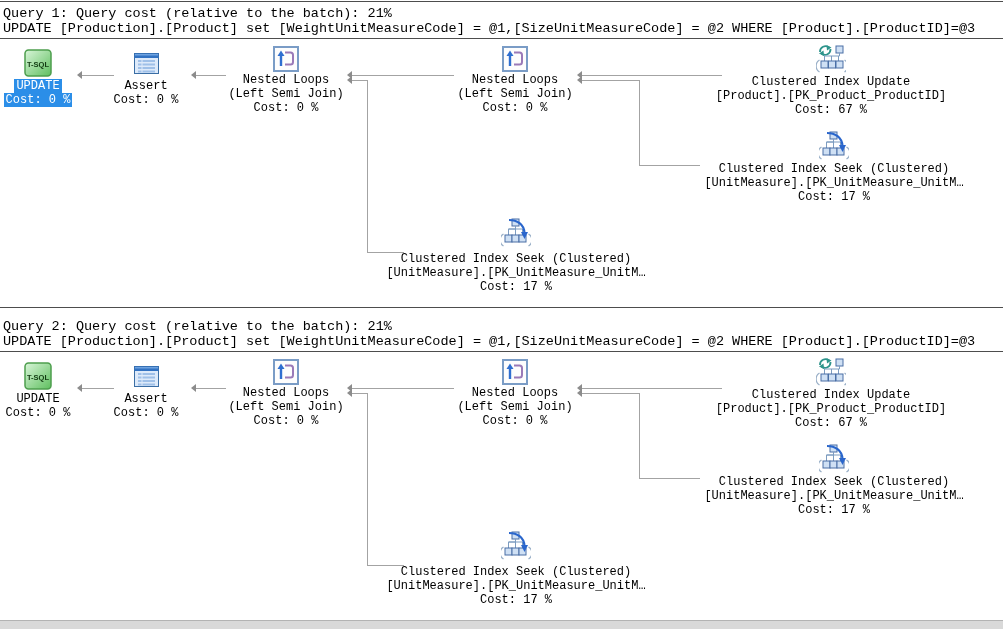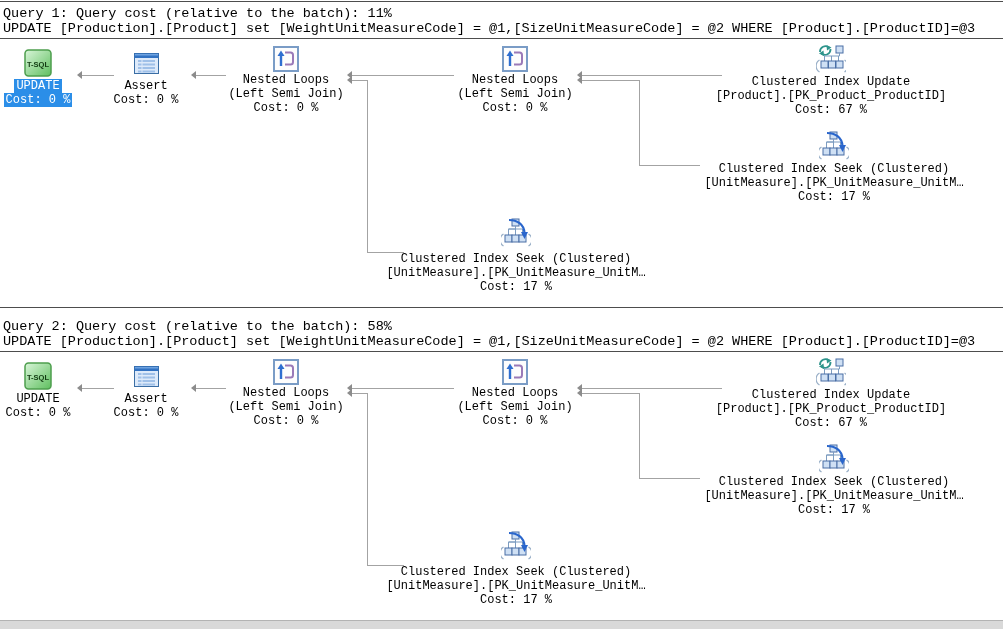--- a/index.html
+++ b/index.html
@@ -21,24 +21,24 @@
 </style>
 </head>
 <body>
 
 <div id="screen">
   <div class="rule" style="top:1px"></div>
   <div class="rule" style="top:38px"></div>
   <div class="rule" style="top:307px"></div>
   <div class="rule" style="top:351px"></div>
 
-  <div class="qtitle" style="top:7px">Query 1: Query cost (relative to the batch): 11%</div>
+  <div class="qtitle" style="top:7px">Query 1: Query cost (relative to the batch): 21%</div>
   <div class="qstmt" style="top:22px">UPDATE [Production].[Product] set [WeightUnitMeasureCode] = @1,[SizeUnitMeasureCode] = @2 WHERE [Product].[ProductID]=@3</div>
 
-  <div class="qtitle" style="top:320px">Query 2: Query cost (relative to the batch): 58%</div>
+  <div class="qtitle" style="top:320px">Query 2: Query cost (relative to the batch): 21%</div>
   <div class="qstmt" style="top:335px">UPDATE [Production].[Product] set [WeightUnitMeasureCode] = @1,[SizeUnitMeasureCode] = @2 WHERE [Product].[ProductID]=@3</div>
 
   <div id="plan-q1">
       <div class="node" style="left: 1px; top: 49px; width: 74px;"><span><svg class="nicon" width="28" height="28" viewBox="0 0 28 28" style="margin-bottom: 2px;">
    <defs>
               <linearGradient id="gts" x1="0" y1="0" x2="1" y2="1">
      <stop offset="0" stop-color="#d9f5d9"></stop>
                 <stop offset="1" stop-color="#5fbf5f"></stop>
               </linearGradient>
             </defs>

